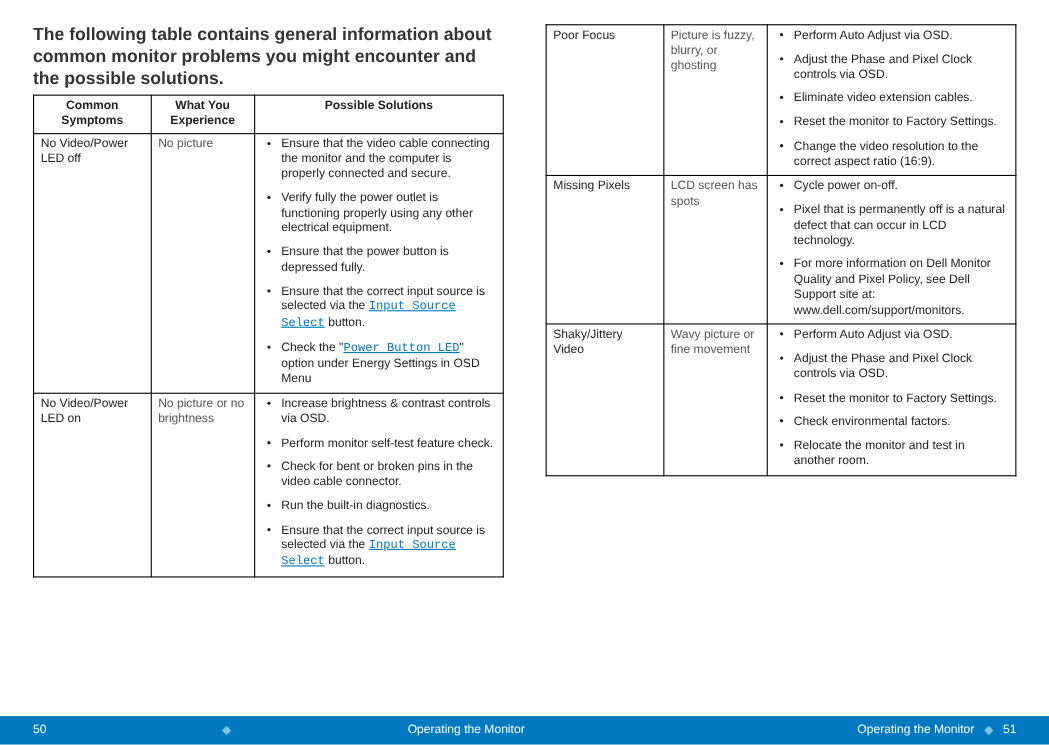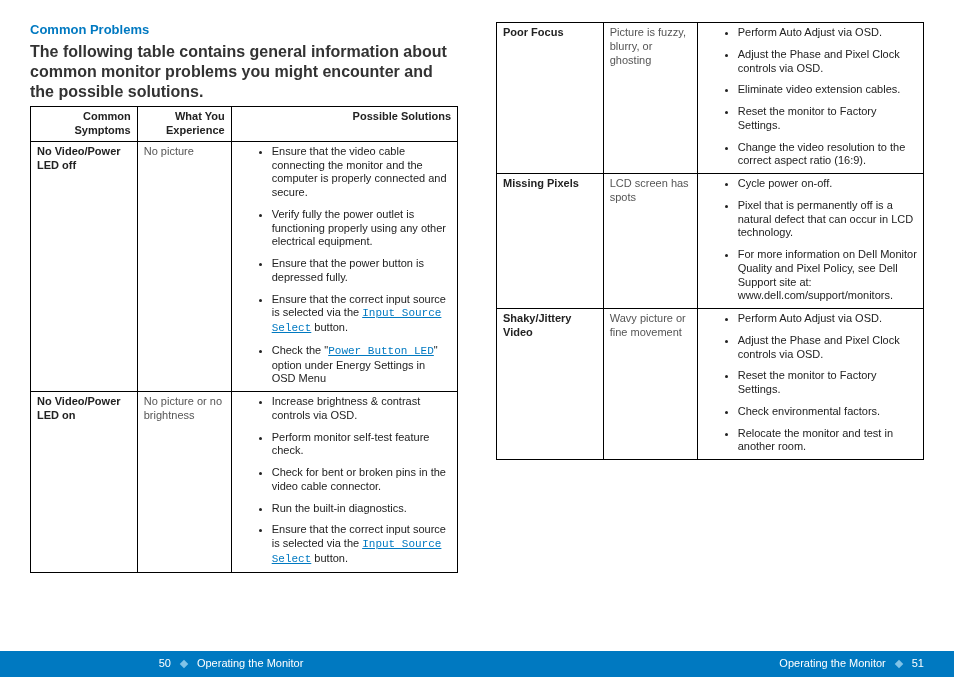--- a/index.html
+++ b/index.html
@@ -43,35 +43,34 @@
     border-collapse: collapse;
     table-layout: fixed;
   }
   table.tbl th, table.tbl td {
     border: 1px solid #000;
     padding: 3px 6px 3px 6px;
     vertical-align: top;
     font-size: 11px;
   }
   table.tbl th {
-    text-align: right;
+    text-align: center;
     font-weight: 600;
   }
   col.c1 { width: 25%; }
   col.c2 { width: 22%; }
   col.c3 { width: 53%; }
-  .sym { font-weight: 700; }
+  .sym { font-weight: 400; }
   .exp { color: #555; margin-top: 44px; }
   ul.sol {
     margin: 0;
     padding-left: 18px;
   }
   ul.sol li {
     margin-bottom: 8px;
-    margin-left: 16px;
   }
   ul.sol li:last-child { margin-bottom: 2px; }
   a.doclink {
     color: #0079c1;
     text-decoration: underline;
     font-family: Liberation Mono, monospace;
   }
   
   .footer {
     position: absolute;
@@ -82,36 +81,35 @@
     color: #fff;
     font-size: 11px;
     display: flex;
     align-items: center;
   }
   .footer .left, .footer .right {
     display: flex;
     align-items: center;
     gap: 10px;
   }
-  .footer .left  { flex: 1; justify-content: center; }
+  .footer .left  { flex: 1; padding-left: 30px; justify-content: space-between; }
   .footer .right { flex: 1; padding-right: 30px; justify-content: flex-end; }
   .diamond {
     display: inline-block;
     width: 6px; height: 6px;
     transform: rotate(45deg);
     background: #80c3e8;
   }
 </style>
 </head>
 <body>
 
 <div class="page-body">
 
   <div class="col">
-    <h2 class="section-title">Common Problems</h2>
     <p class="intro">The following table contains general information about common monitor problems you might encounter and the possible solutions.</p>
 
     <table class="tbl">
       <colgroup>
           <col class="c1">
           <col class="c2">
           <col class="c3">
         </colgroup>
       <thead>
         <tr>

